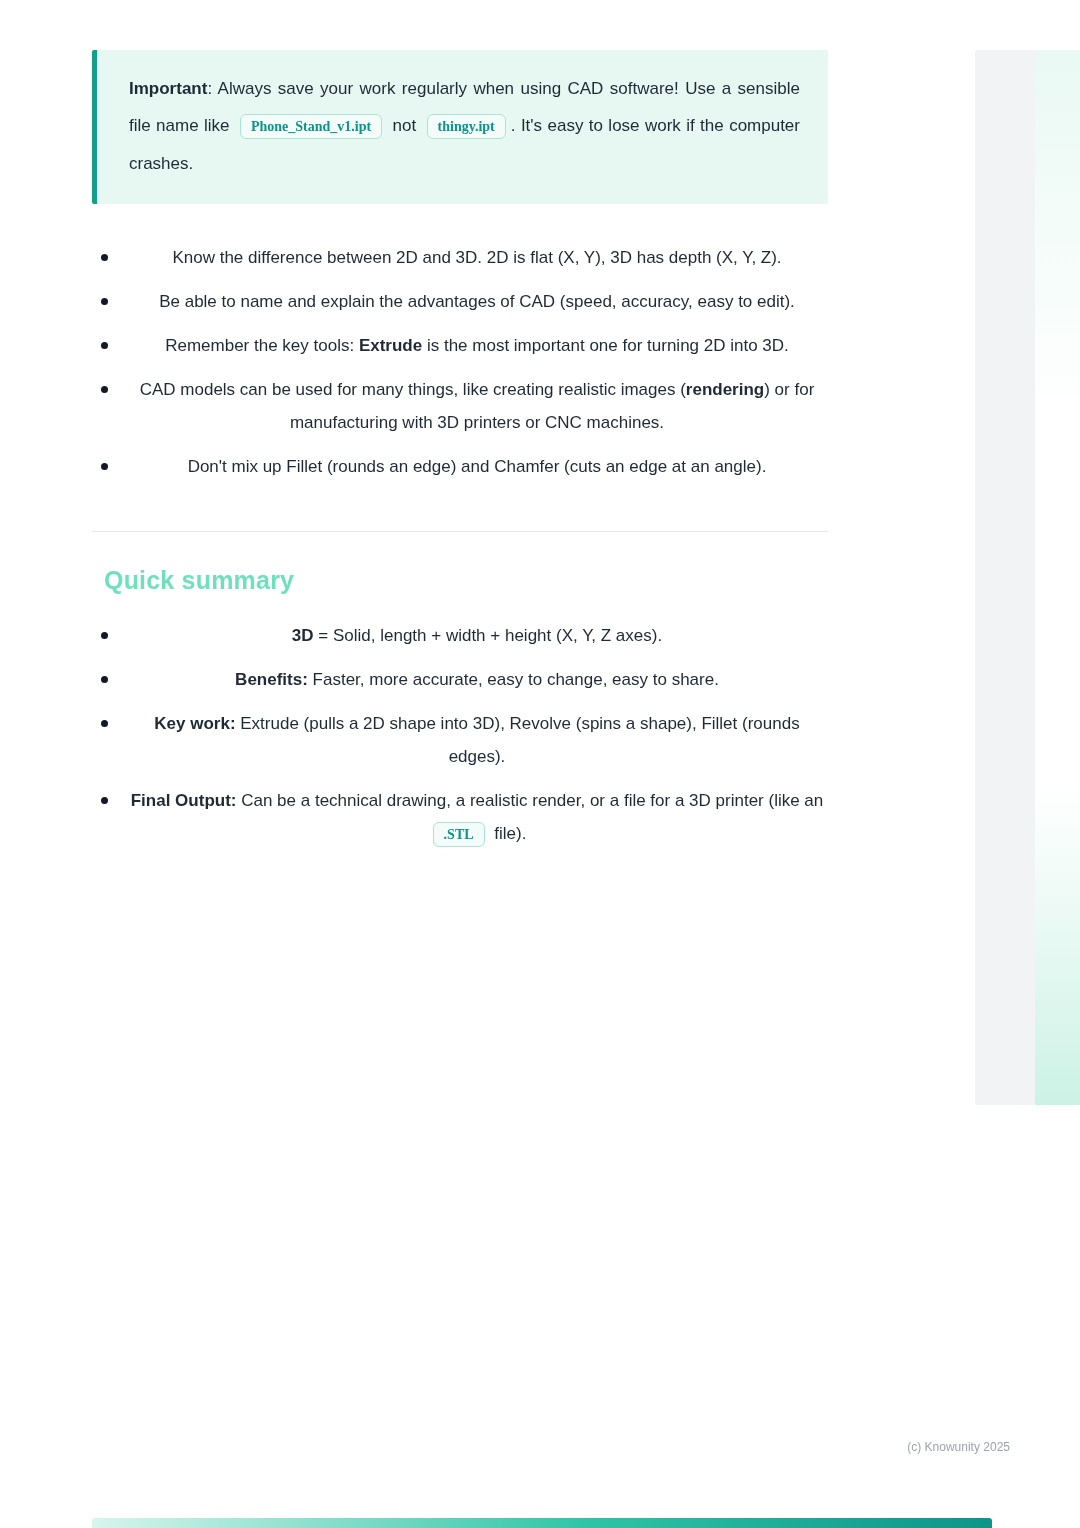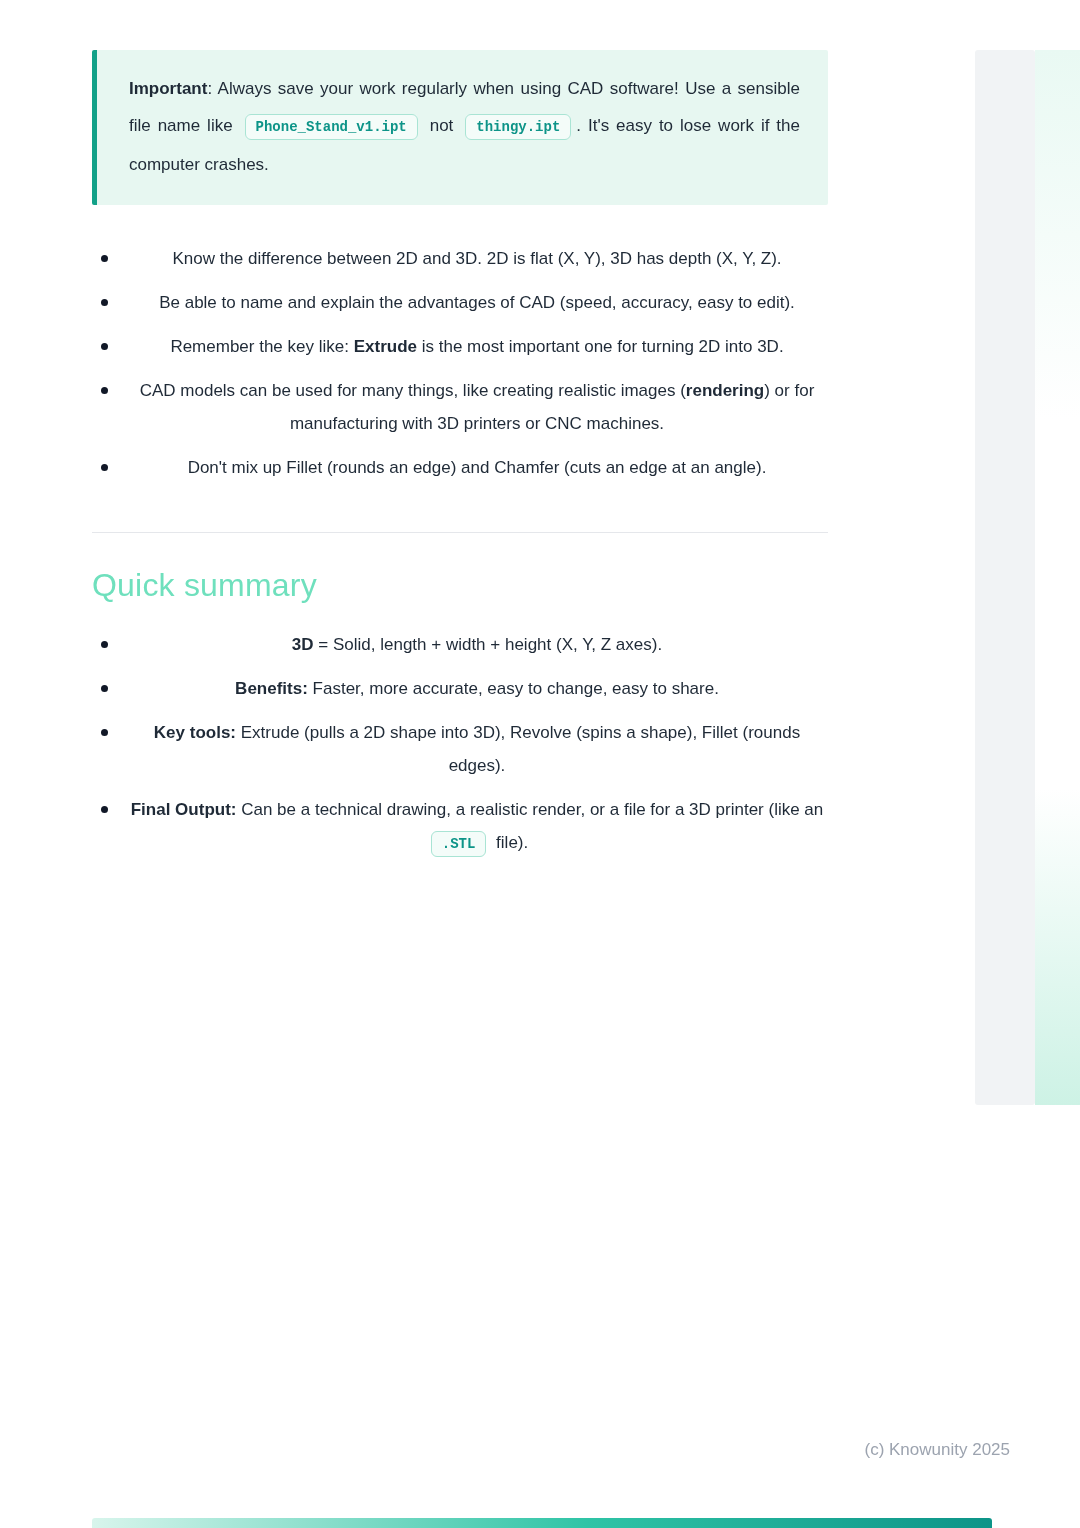--- a/index.html
+++ b/index.html
@@ -27,21 +27,21 @@
     box-sizing: border-box;
   }
   .callout-text {
     margin: 0;
     font-size: 17px;
     line-height: 37px;
     text-align: justify;
     color: #1f2a37;
   }
   .code-chip {
-    font-family: Liberation Mono, monospace;
+    font-family: Liberation Serif, serif;
     font-size: 14px;
     font-weight: bold;
     color: #0d9488;
     background: #f4fcf9;
     border: 1px solid #a9e4d4;
     border-radius: 6px;
     padding: 4px 10px;
     margin: 0 5px;
     white-space: nowrap;
   }
@@ -69,23 +69,23 @@
     height: 7px;
     border-radius: 50%;
     background: #111827;
   }
   .divider {
     border: none;
     border-top: 1px solid #e5e7eb;
     margin: 48px 0 0 0;
   }
   .summary-heading {
-    margin: 34px 0 0 0;
-    font-size: 32px;
-    font-weight: normal;
+    margin: 34px 0 0 12px;
+    font-size: 25px;
+    font-weight: bold;
     color: #6fe0bd;
     letter-spacing: 0.2px;
   }
   .summary-list { margin-top: 24px; }
   
   .right-strip {
     position: absolute;
     left: 975px;
     top: 50px;
     width: 60px;
@@ -99,21 +99,21 @@
     top: 50px;
     width: 45px;
     height: 1055px;
     background: linear-gradient(to bottom, #e9f9f3 0%, #ffffff 35%, #ffffff 70%, #cdf2e5 100%);
   }
   
   .footer {
     position: absolute;
     right: 70px;
     top: 1440px;
-    font-size: 17px;
+    font-size: 12px;
     color: #9ca3af;
   }
   
   .bottom-bar {
     position: absolute;
     left: 92px;
     bottom: 0;
     width: 900px;
     height: 10px;
     border-radius: 3px 3px 0 0;
@@ -135,21 +135,21 @@
     </div>
 
     <ul class="bullets">
       <li>
         <span><span>Know the difference between 2D and 3D. 2D is flat (X, Y), 3D has depth (X, Y, Z).</span></span>
       </li>
       <li>
         <span><span>Be able to name and explain the advantages of CAD (speed, accuracy, easy to edit).</span></span>
       </li>
       <li>
-        <span><span>Remember the key like: </span><span class="bold">Extrude</span><span> is the most important one for turning 2D into 3D.</span></span>
+        <span><span>Remember the key tools: </span><span class="bold">Extrude</span><span> is the most important one for turning 2D into 3D.</span></span>
       </li>
       <li>
         <span><span>CAD models can be used for many things, like creating realistic images (</span><span class="bold">rendering</span><span>) or for manufacturing with 3D printers or CNC machines.</span></span>
       </li>
       <li>
         <span><span>Don't mix up Fillet (rounds an edge) and Chamfer (cuts an edge at an angle).</span></span>
       </li>
     </ul>
 
     <hr class="divider">
@@ -157,21 +157,21 @@
     <h2 class="summary-heading">Quick summary</h2>
 
     <ul class="bullets summary-list">
       <li>
         <span><span class="bold">3D</span><span> = Solid, length + width + height (X, Y, Z axes).</span></span>
       </li>
       <li>
         <span><span class="bold">Benefits:</span><span> Faster, more accurate, easy to change, easy to share.</span></span>
       </li>
       <li>
-        <span><span class="bold">Key tools:</span><span> Extrude (pulls a 2D shape into 3D), Revolve (spins a shape), Fillet (rounds edges).</span></span>
+        <span><span class="bold">Key work:</span><span> Extrude (pulls a 2D shape into 3D), Revolve (spins a shape), Fillet (rounds edges).</span></span>
       </li>
       <li>
         <span><span class="bold">Final Output:</span><span> Can be a technical drawing, a realistic render, or a file for a 3D printer (like an </span><span class="code-chip">.STL</span><span> file).</span></span>
       </li>
     </ul>
 
   </main>
 
   <div class="footer">
     <span>(c) Knowunity 2025</span>

